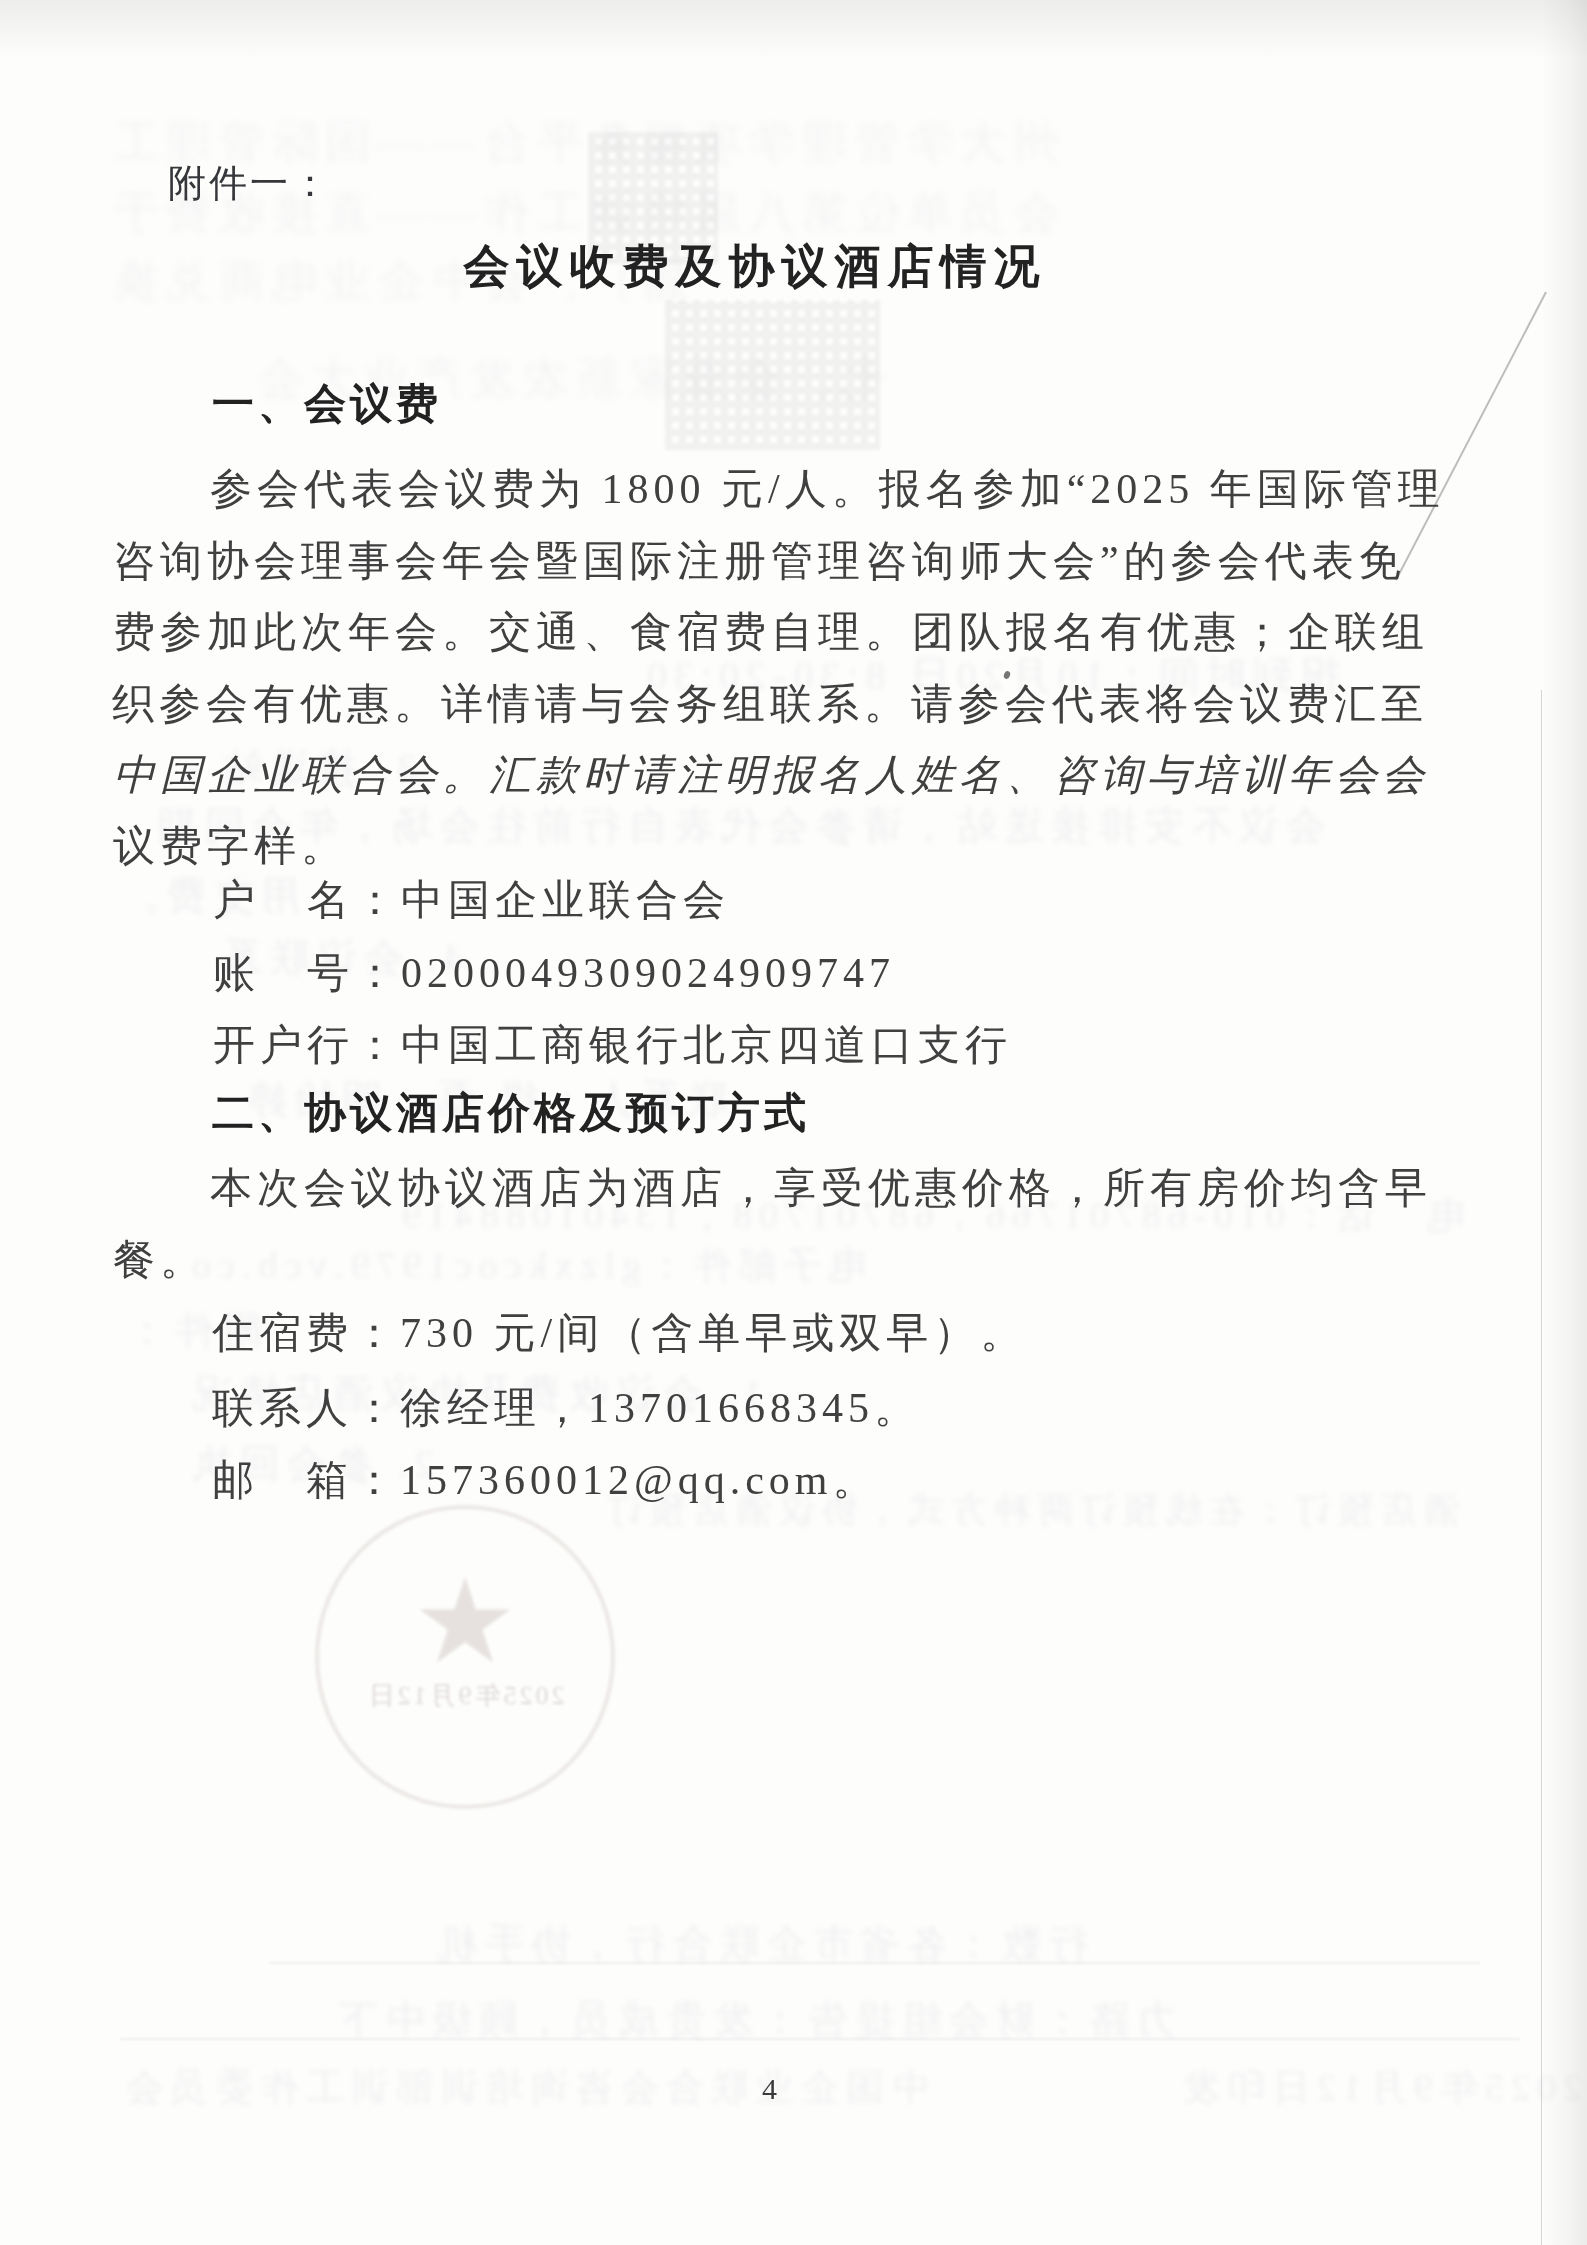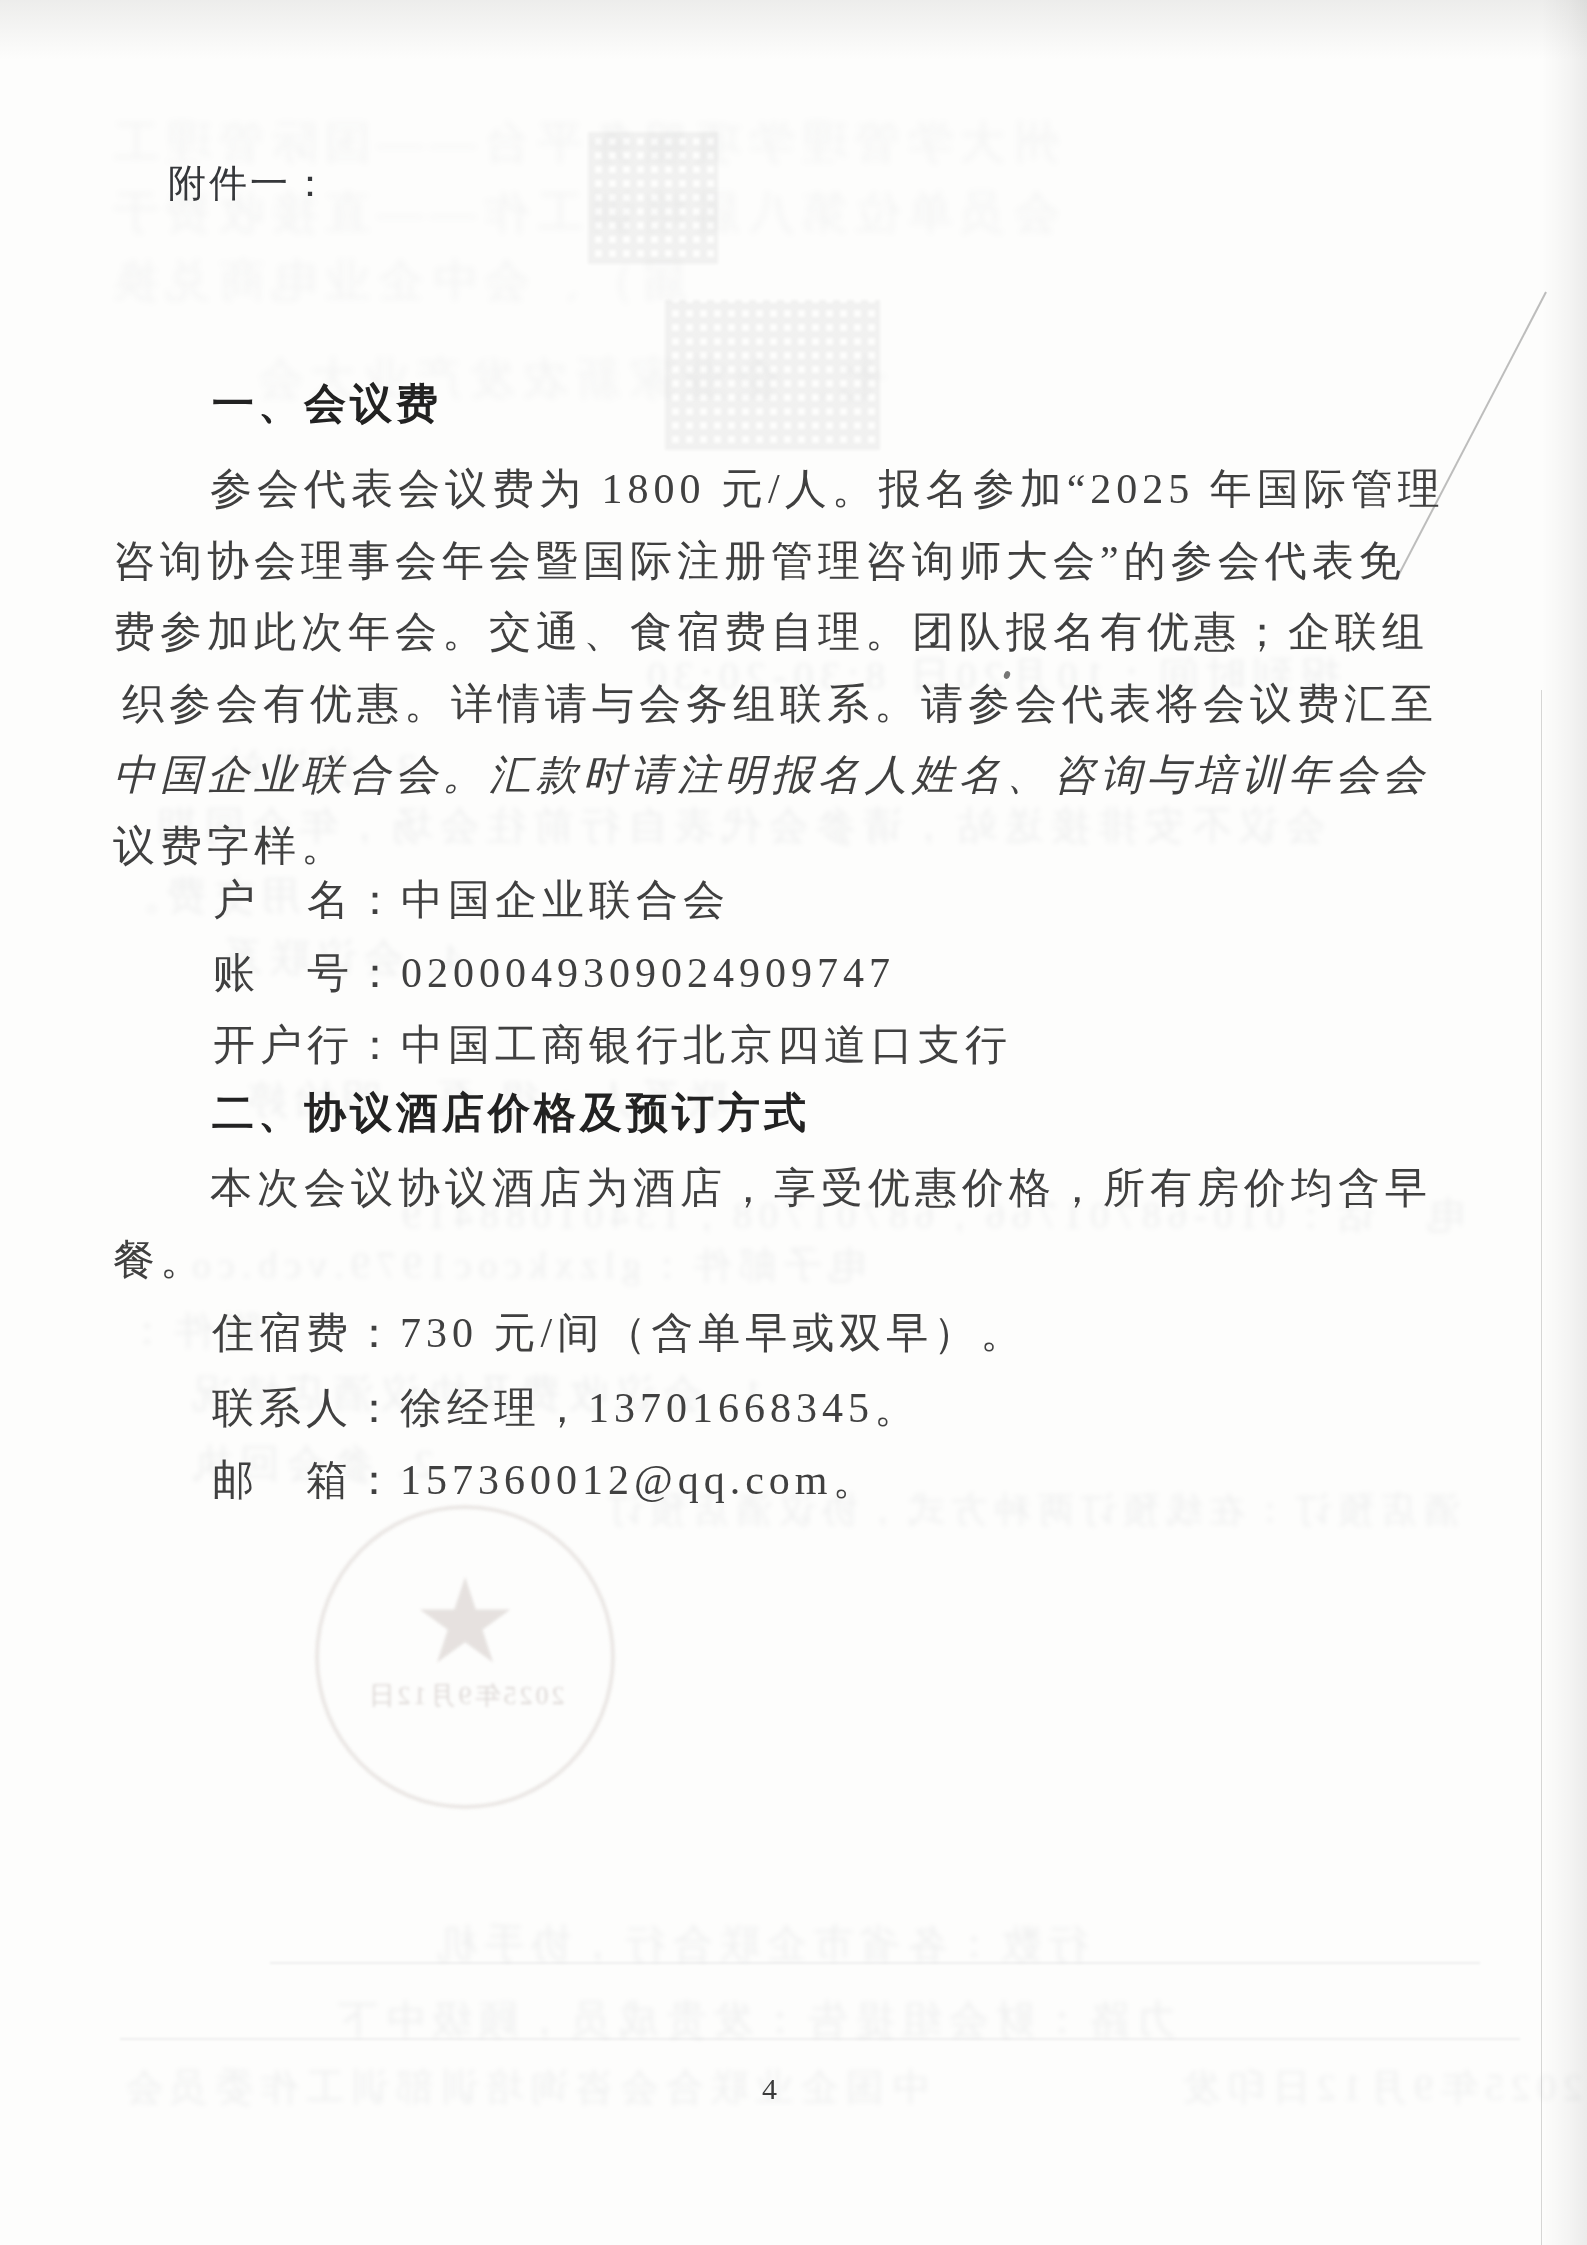--- a/index.html
+++ b/index.html
@@ -88,27 +88,28 @@
   <div class="ghost-rule" style="left:120px;top:2038px;width:1400px;"></div>
 
   <div class="seal">
     <span class="star">★</span>
     <span class="seal-date">2025年9月12日</span>
   </div>
 
   <div class="speck"></div>
 
   <div class="attach" style="left:168px;top:158px;">附件一：</div>
+  <div class="doc-title" style="top:236px;">会议收费及协议酒店情况</div>
 
   <div class="tline heading" style="left:212px;top:376px;">一、会议费</div>
 
   <div class="tline" style="left:210px;top:461px;">参会代表会议费为 1800 元/人。报名参加“2025 年国际管理</div>
   <div class="tline" style="left:113px;top:604px;">费参加此次年会。交通、食宿费自理。团队报名有优惠；企联组</div>
   <div class="tline" style="left:113px;top:533px;">咨询协会理事会年会暨国际注册管理咨询师大会”的参会代表免</div>
-  <div class="tline" style="left:122px;top:676px;">织参会有优惠。详情请与会务组联系。请参会代表将会议费汇至</div>
+  <div class="tline" style="left:112px;top:676px;">织参会有优惠。详情请与会务组联系。请参会代表将会议费汇至</div>
   <div class="tline" style="left:113px;top:747px;font-style:italic;">中国企业联合会。汇款时请注明报名人姓名、咨询与培训年会会</div>
   <div class="tline" style="left:113px;top:818px;">议费字样。</div>
 
   <div class="tline" style="left:213px;top:872px;">户　名：中国企业联合会</div>
   <div class="tline" style="left:213px;top:945px;">账　号：0200049309024909747</div>
   <div class="tline" style="left:213px;top:1017px;text-align:center;">开户行：中国工商银行北京四道口支行</div>
 
   <div class="tline heading" style="left:212px;top:1085px;">二、协议酒店价格及预订方式</div>
 
   <div class="tline" style="left:210px;top:1160px;">本次会议协议酒店为酒店，享受优惠价格，所有房价均含早</div>

